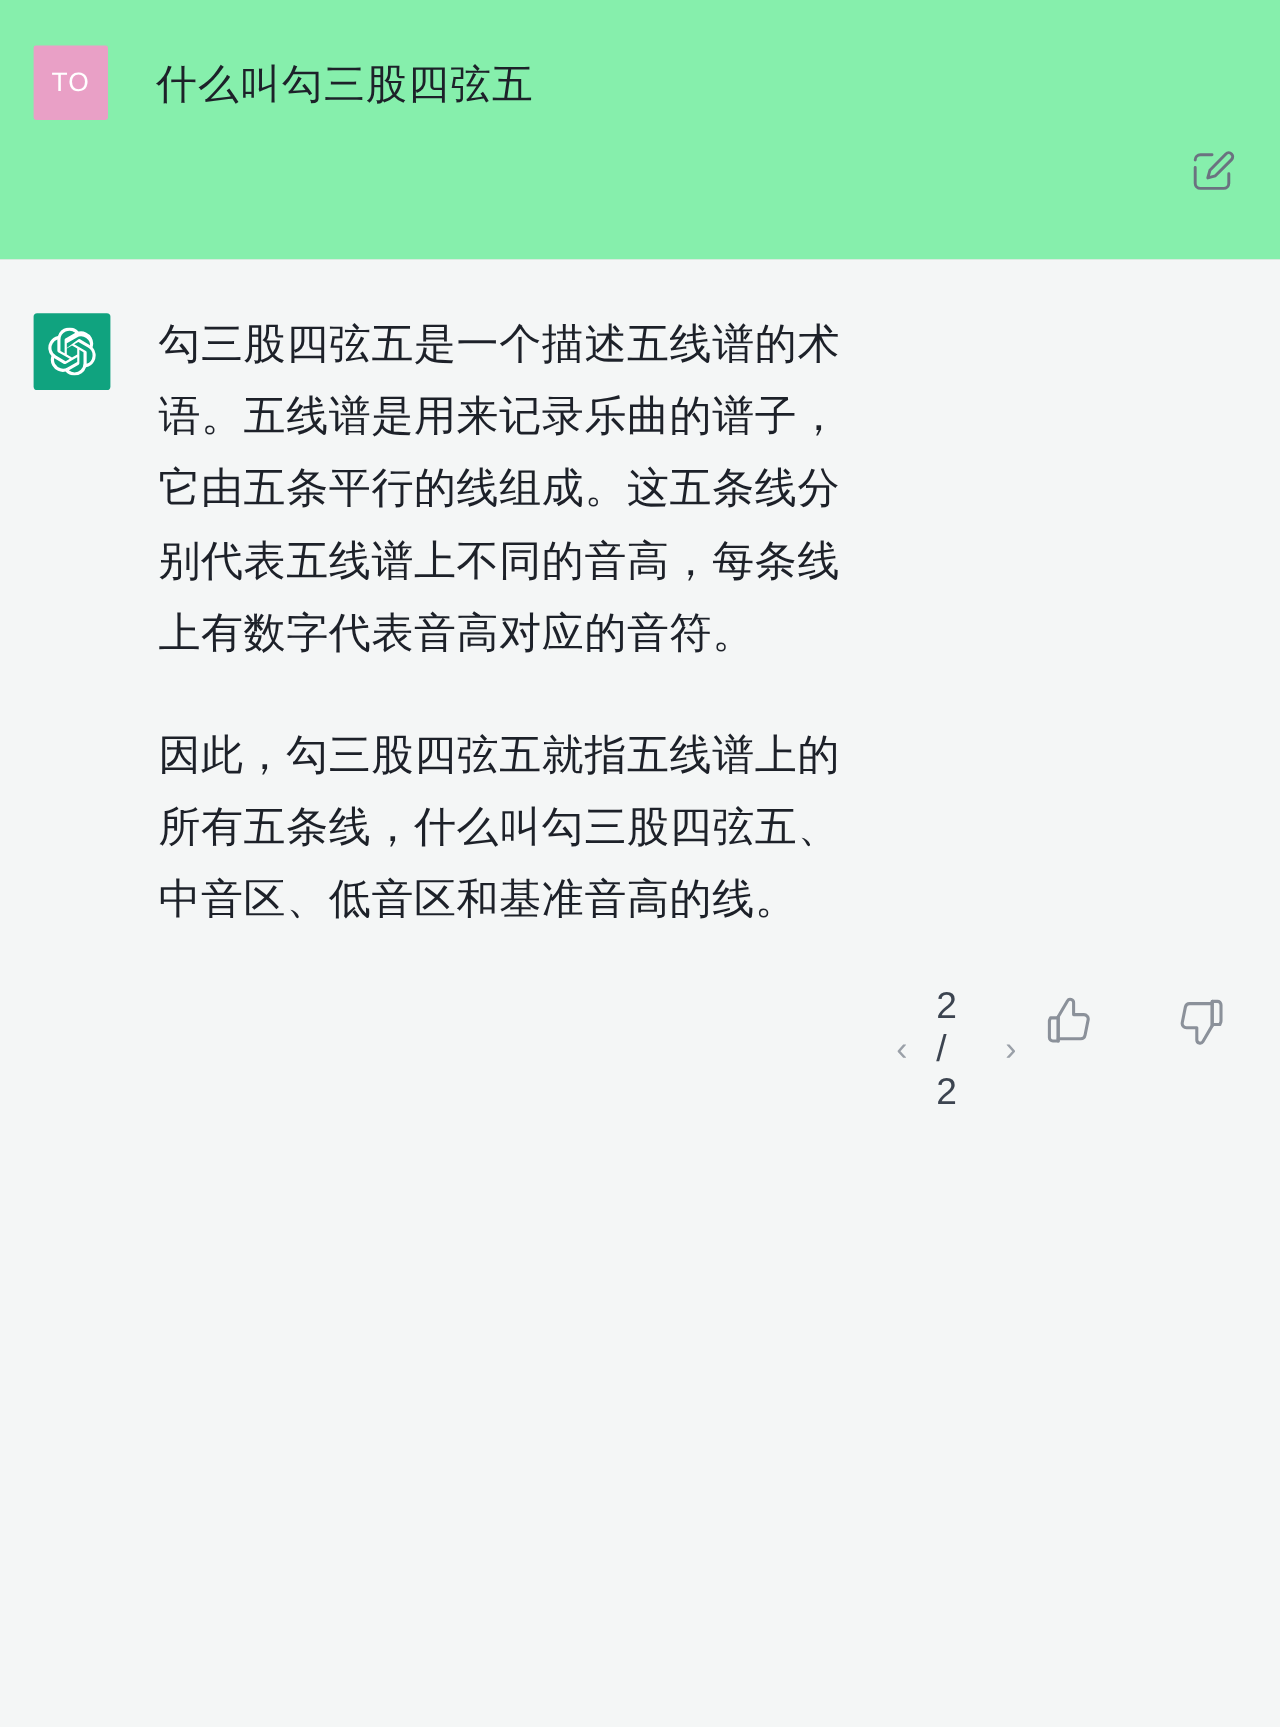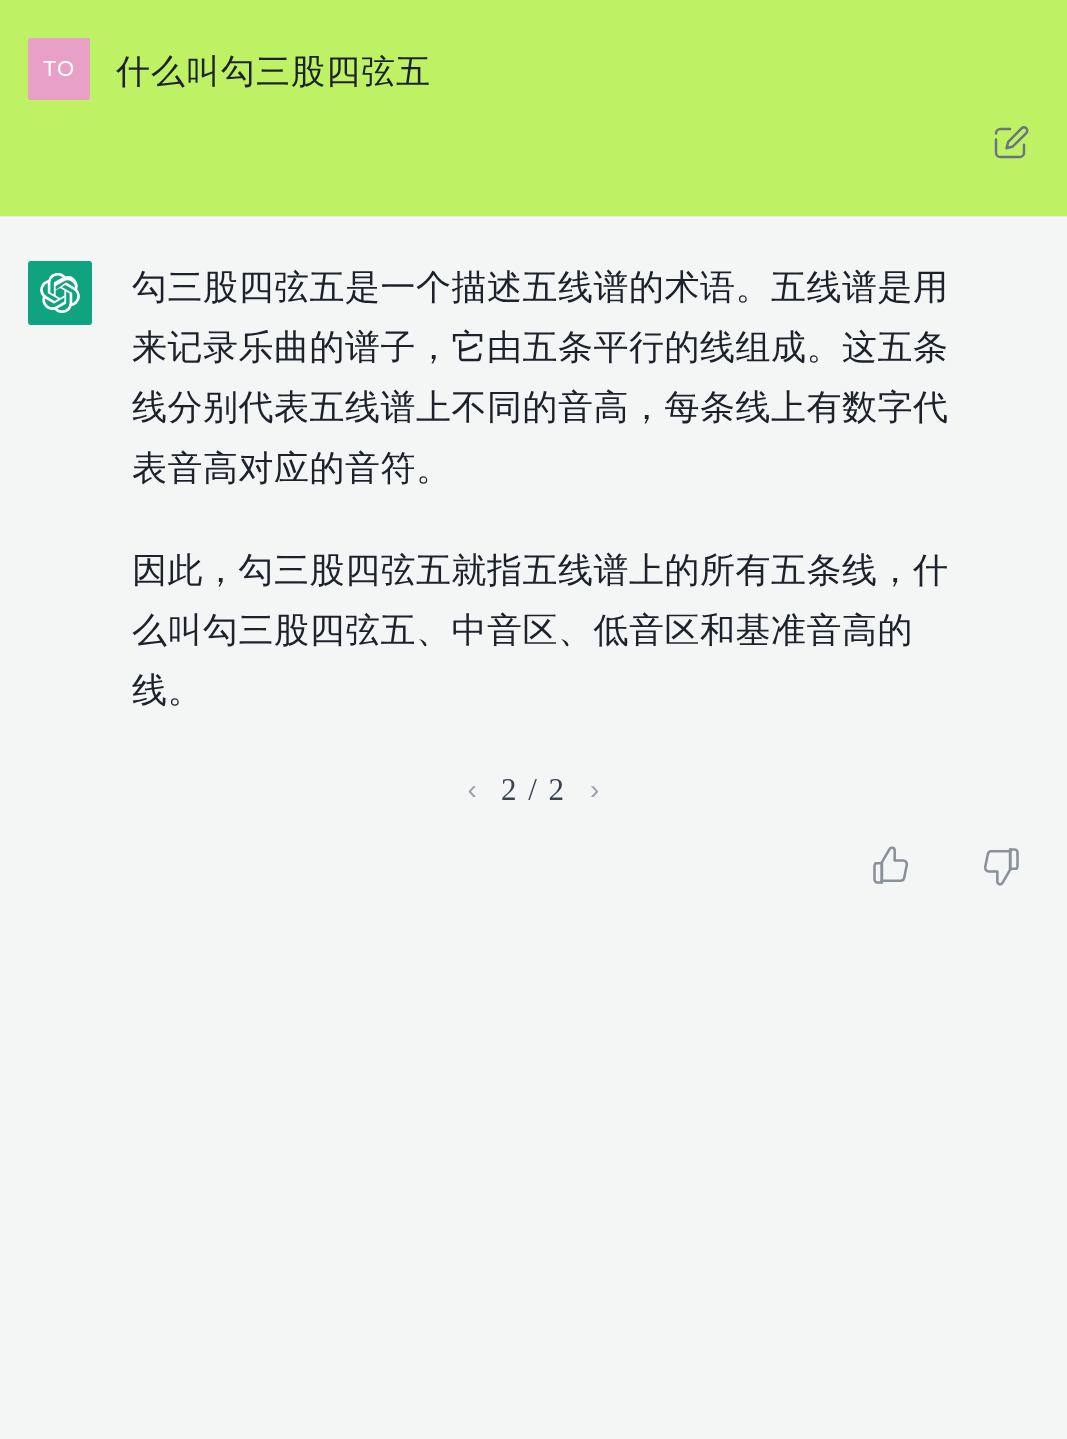--- a/index.html
+++ b/index.html
@@ -18,21 +18,21 @@
   .chat {
     width: 1067px;
     height: 1439px;
     display: flex;
     flex-direction: column;
     background: #ffffff;
   }
 
   
   .turn-user {
-    background: #bef264;
+    background: #86efac;
     padding: 30px 28px 0 28px;
     position: relative;
     min-height: 216px;
   }
   .turn-user .row {
     display: flex;
     align-items: flex-start;
   }
   .avatar-user {
     width: 62px;
@@ -42,21 +42,21 @@
     color: #ffffff;
     font-size: 22px;
     line-height: 62px;
     text-align: center;
     letter-spacing: 1px;
     font-weight: 400;
     border-radius: 2px;
     margin-top: 8px;
   }
   .user-text {
-    margin-left: 26px;
+    margin-left: 40px;
     font-size: 34px;
     line-height: 1.5;
     color: #1d2129;
     font-weight: 400;
     padding-top: 16px;
     letter-spacing: 1px;
   }
   .edit-row {
     display: flex;
     justify-content: flex-end;
@@ -76,21 +76,22 @@
     background: #e8e8e8;
     width: 100%;
   }
 
   
   .turn-assistant {
     background: #f4f6f6;
     flex: 1 1 auto;
     padding: 40px 28px 0 28px;
     display: flex;
-    flex-direction: column;
+    flex-direction: row;
+    gap: 20px;
   }
   .assistant-body {
     display: flex;
     align-items: flex-start;
   }
   .avatar-bot {
     width: 64px;
     height: 64px;
     flex: 0 0 64px;
     background: #10a37f;
@@ -129,21 +130,20 @@
     background: none;
     border: none;
     cursor: pointer;
     padding: 0 2px;
     line-height: 1;
   }
   .pager .count {
     letter-spacing: 2px;
     font-size: 31px;
     color: #3c4450;
-    font-family: Liberation Serif, serif;
   }
 
   
   .feedback {
     display: flex;
     justify-content: flex-end;
     gap: 66px;
     padding: 36px 16px 30px 0;
   }
   .feedback .icon-btn svg { display: block; }

